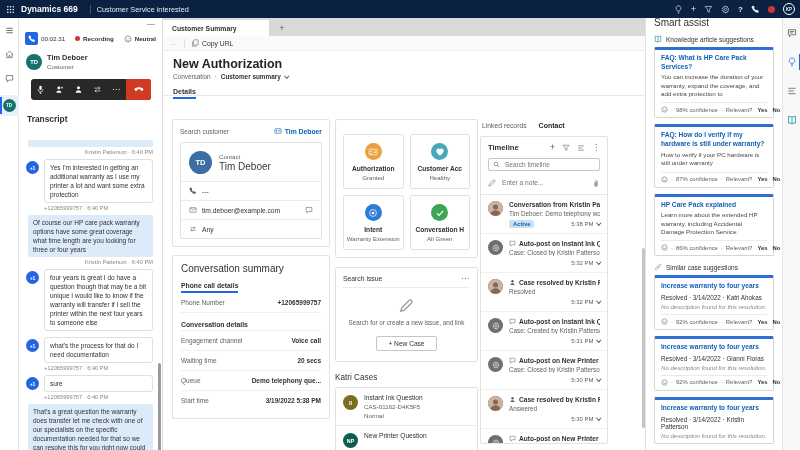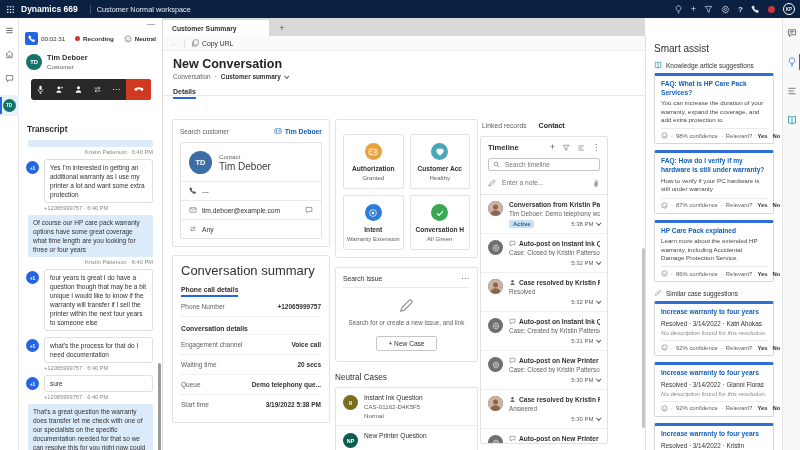--- a/index.html
+++ b/index.html
@@ -41,21 +41,21 @@
   .cp-lab{font-size:6.2px;font-weight:bold;white-space:nowrap}
   .cp-smiley{color:#605e5c;display:flex}
   .cp-cust{display:flex;align-items:center;gap:5px;padding:8px 7px 0}
   .cp-avatar{width:16px;height:16px;border-radius:50%;background:#15736B;color:#fff;font-size:5.8px;font-weight:bold;display:flex;align-items:center;justify-content:center}
   .cp-name{font-size:7.4px;font-weight:600}
   .cp-role{font-size:6.2px;color:#605e5c;margin-top:1px}
   .cp-controls{margin:9px auto 0;width:120px;height:21px;background:#292827;border-radius:3px;display:flex;align-items:center;overflow:hidden}
   .cc-btn{flex:1;height:100%;display:flex;align-items:center;justify-content:center;color:#fff;font-size:8px}
   .cc-end{flex:none;width:25px;background:#D03A20}
   .cc-end svg{transform:rotate(135deg)}
-  .t-title{font-size:8.4px;font-weight:bold;padding:24px 8px 0}
+  .t-title{font-size:8.4px;font-weight:bold;padding:14px 8px 0}
   .t-scroll{position:absolute;top:118px;bottom:0;left:0;right:3px;overflow:hidden;padding:4px 6px 0 7px}
   .msg{margin-bottom:4px}
   .bubble{font-size:6.5px;line-height:9px;color:#323130;border-radius:3px;padding:3px 5px}
   .msg.agent .bubble{background:#DCEBFA;margin-left:2px}
   .msg.partial .bubble{height:7px;padding:0;border-radius:2px;overflow:hidden}
   .msg.customer{display:flex;gap:5px}
   .msg.customer>div{flex:1;min-width:0}
   .plus1{width:13px;height:13px;border-radius:50%;background:#2266E3;color:#fff;font-size:5px;font-weight:bold;display:flex;align-items:center;justify-content:center;flex:none;margin-top:2px}
   .msg.customer .bubble{background:#fff;border:1px solid #e1dfdd}
   .cap{font-size:5.7px;color:#8a8886;margin-top:2px;white-space:nowrap}
@@ -91,21 +91,21 @@
   .sc-link{display:flex;gap:3px;align-items:center;color:#1160B7;font-size:6.8px;font-weight:600}
   .contactcard{margin-top:7px;border:1px solid #e3e2e1;border-radius:2px}
   .ct-head{display:flex;gap:7px;padding:8px 8px 7px;align-items:center}
   .ct-avatar{width:23px;height:23px;border-radius:50%;background:#3B6EA5;color:#fff;font-size:7.5px;font-weight:600;display:flex;align-items:center;justify-content:center;flex:none}
   .ct-type{font-size:6.2px;color:#605e5c}
   .ct-name{font-size:10px;color:#3b3a39;margin-top:1px}
   .ct-row{display:flex;align-items:center;gap:5px;border-top:1px solid #edebe9;padding:5px 8px;font-size:6.7px;color:#323130}
   .ct-row svg{color:#605e5c;flex:none}
   .ct-row .spacer{flex:1}
   .cardB{margin-top:8px;padding:7px 8px 8px}
-  .cs-title{font-size:13px;color:#323130}
+  .cs-title{font-size:10px;color:#323130}
   .cs-tab{display:inline-block;font-size:6.8px;font-weight:bold;margin:7px 0 0;padding-bottom:2px;border-bottom:2px solid #2266E3}
   .cs-row{display:flex;justify-content:space-between;align-items:center;padding:6px 0;border-bottom:1px solid #f0efee;font-size:6.5px}
   .cs-row .l{color:#605e5c}
   .cs-row .v{font-weight:bold;color:#323130;text-align:right}
   .cs-head2{font-size:6.8px;font-weight:bold;padding:8px 0 2px;border-bottom:1px solid #f0efee}
 
   
   .nu-card{padding:7px}
   .nu-title{font-size:7.3px;color:#323130;border-bottom:1px solid #edebe9;padding-bottom:5px}
   .nu-grid{display:grid;grid-template-columns:1fr 1fr;gap:6px;margin-top:7px}
@@ -149,21 +149,21 @@
   .tl-t{font-size:6.6px;font-weight:bold;color:#323130;white-space:nowrap;overflow:hidden;display:flex;gap:3px;align-items:center}
   .tl-t .g{color:#605e5c;flex:none;display:flex}
   .tl-s{font-size:6.3px;color:#605e5c;margin-top:2px;white-space:nowrap;overflow:hidden}
   .tl-meta{display:flex;align-items:center;margin-top:3px;min-height:8px}
   .badge{background:#C7E0F4;color:#1c5d99;font-size:5.8px;padding:1px 4px;border-radius:2px;font-weight:600}
   .tl-time{margin-left:auto;font-size:6px;color:#605e5c;display:flex;align-items:center;gap:3px}
   .chev{width:3.5px;height:3.5px;border-right:1px solid #605e5c;border-bottom:1px solid #605e5c;transform:rotate(45deg);display:inline-block;margin-top:-2px}
   .c-scroll{position:absolute;left:479px;top:134px;width:3px;height:180px;background:#c4c4c4;border-radius:2px}
 
   
-  .smart{position:absolute;left:645px;top:36px;width:137px;bottom:0;background:#c2410c;border-left:1px solid #e1e1e1}
+  .smart{position:absolute;left:645px;top:10px;width:137px;bottom:0;background:#c2410c;border-left:1px solid #e1e1e1}
   .sa-inner{background:#fff;padding:6px 8px 8px}
   .sa-title{font-size:10px;color:#323130;margin:1px 0 7px}
   .sa-sec{display:flex;align-items:center;gap:4px;font-size:6.5px;color:#323130;margin:7px 0 4px}
   .sa-book{color:#038387;display:flex}
   .sa-link{color:#8a8886;display:flex}
   .sa-card{border:1px solid #d8d6d4;border-top:3px solid #2F6FD3;border-radius:2px;padding:4px 6px 4px;margin-bottom:6px;background:#fff}
   .sa-ct{font-size:6.6px;font-weight:bold;color:#1160B7;line-height:1.32}
   .sa-cb{font-size:6.2px;color:#484644;margin-top:2px;line-height:1.35}
   .sa-cm{font-size:6.3px;color:#323130;margin-top:3px}
   .sa-ci{font-size:6.1px;color:#8a8886;font-style:italic;margin-top:2px}
@@ -304,21 +304,21 @@
 <div class="screen">
 
   <header class="topbar">
     <span class="tb-waffle">
         <svg class="ic" width="9" height="9">
           <use href="#i-waffle"></use>
         </svg>
       </span>
     <span class="tb-brand">Dynamics 669</span>
     <span class="tb-div"></span>
-    <span class="tb-app">Customer Normal workspace</span>
+    <span class="tb-app">Customer Service interested</span>
     <div class="tb-right">
       <span class="tb-ic">
           <svg class="ic" width="9" height="9">
             <use href="#i-bulb"></use>
           </svg>
         </span>
       <span class="tb-ic" style="font-size:9px">+</span>
       <span class="tb-ic">
           <svg class="ic" width="9" height="9">
             <use href="#i-funnel"></use>
@@ -472,21 +472,21 @@
       <span class="cmd-back">←</span>
       <span class="cmd-div"></span>
       <span class="cmd-item">
         <svg class="ic" width="8" height="8">
             <use href="#i-copy"></use>
           </svg>
         <span>Copy URL</span>
       </span>
     </div>
     <div class="pagehead">
-      <div class="pg-title">New Conversation</div>
+      <div class="pg-title">New Authorization</div>
       <div class="pg-crumb">
         <span>Conversation</span>
         <span>·</span>
         <b>Customer summary</b>
         <span class="chev"></span>
       </div>
       <span class="pg-tab">Details</span>
     </div>
 
     <div class="content">
@@ -613,21 +613,21 @@
             <span class="si-icon">
                 <svg class="ic" width="15" height="15">
                   <use href="#i-pencil"></use>
                 </svg>
               </span>
             <div class="si-text">Search for or create a new issue, and link</div>
             <span class="si-btn">+ New Case</span>
           </div>
         </div>
 
-        <div class="rc-title">Neutral Cases</div>
+        <div class="rc-title">Katri Cases</div>
         <div class="card rc-card">
           <div class="rc-item">
             <span class="rc-av" style="background-color: rgb(122, 110, 31);">II</span>
             <span>
               <div class="rc-t">Instant Ink Question</div>
               <div class="rc-n">CAS-01162-D4K5F5</div>
               <div class="rc-p">Normal</div>
             </span>
           </div>
           <div class="rc-item">

